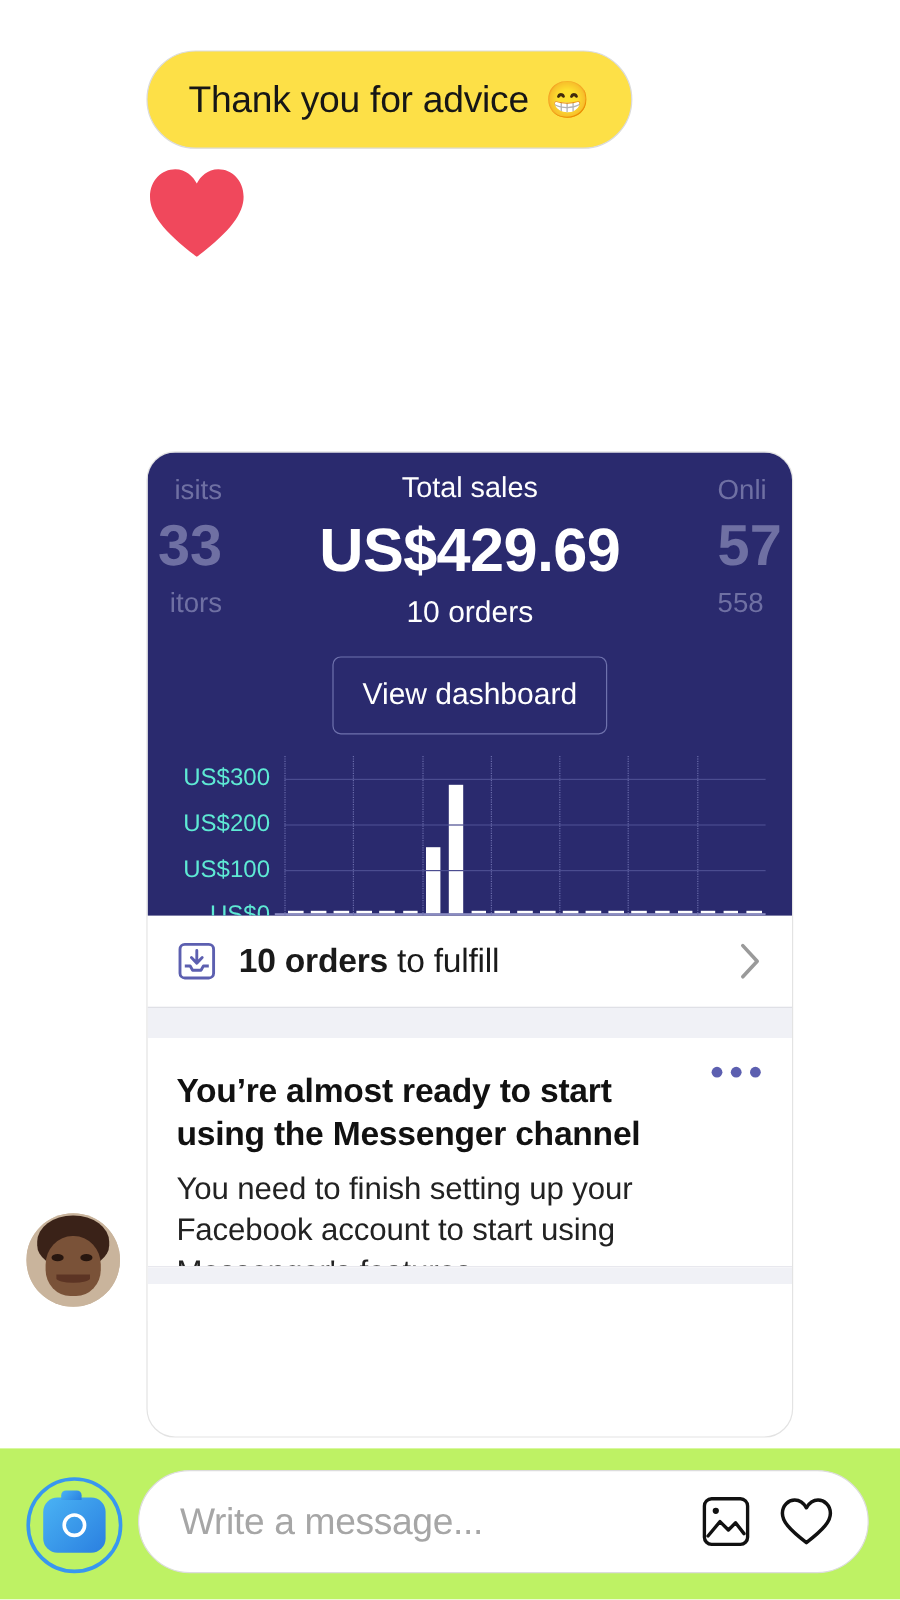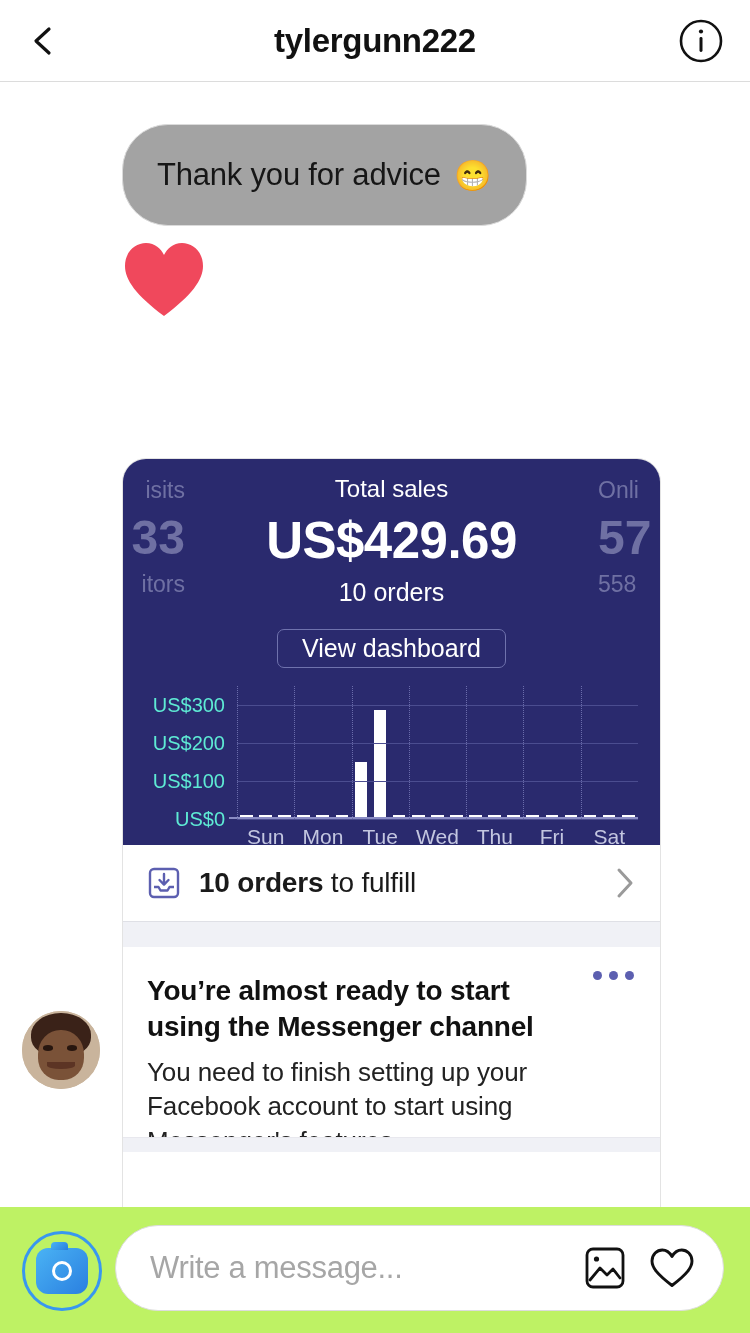--- a/index.html
+++ b/index.html
@@ -61,23 +61,23 @@
     font-size:33px; font-weight:bold; color:#111; letter-spacing:-0.3px;
     pointer-events:none;
   }
   .info-btn { margin-left:auto; width:46px; height:46px; }
 
   
   .thread { flex:1 1 auto; position:relative; overflow:hidden; padding-top:42px; }
 
   .bubble-row { padding:0 0 0 122px; }
   .bubble {
-    display:inline-flex; align-items:flex-end;
+    display:inline-flex; align-items:flex-start;
     border:1.5px solid #dbdbdb; border-radius:46px;
-    padding:32px 34px; background:#a3a3a3;
+    padding:22px 34px; background:#fde047;
     font-size:31px; color:#161616; letter-spacing:-0.2px;
   }
   .bubble .emoji { font-size:30px; margin-left:14px; }
 
   .reaction { padding:14px 0 0 122px; }
   .heart-react { width:84px; height:80px; display:block; }
 
   
   .card {
     position:absolute; left:122px; top:376px;
@@ -106,21 +106,21 @@
   .hero-peek .pk-num { font-size:48px; font-weight:bold; white-space:nowrap; }
   .hero-peek .pk-sub { font-size:23px; white-space:nowrap; }
 
   .hero-main { position:relative; z-index:2; text-align:center; padding-top:16px; }
   .hero-label { font-size:24px; color:#fff; font-weight:normal; }
   .hero-value { font-size:51px; font-weight:bold; margin-top:8px; letter-spacing:-0.5px; }
   .hero-orders { font-size:25px; margin-top:8px; }
   .dash-btn {
     display:inline-block; margin-top:22px;
     border:1.5px solid #6f72ad; border-radius:7px;
-    padding:4px 24px; font-size:25px; color:#fff; background:transparent;
+    padding:17px 24px; font-size:25px; color:#fff; background:transparent;
     font-family:"Liberation Sans", sans-serif;
   }
 
   
   .chart { position:relative; z-index:2; margin-top:26px; padding:0 16px 0 14px; }
   .chart-grid { position:relative; height:125px; margin-left:100px; margin-right:6px; }
   .gl { position:absolute; left:0; right:0; height:1px; background:#4b4d90; }
   .ylab {
     position:absolute; right:calc(100% + 12px); transform:translateY(-50%);
     font-size:20px; color:#5eead4; white-space:nowrap;
@@ -232,35 +232,20 @@
   .field-icons { display:flex; align-items:center; gap:22px; margin-left:14px; }
   .photo-icon { width:44px; height:44px; }
   .heart-icon-sm { width:46px; height:42px; }
 </style>
 </head>
 <body>
 
 <div class="phone">
 
 
-  <div class="navbar">
-    <span class="back-chev">
-      <svg viewBox="0 0 34 34" width="34" height="34">
-          <polyline points="23,5 10,17 23,29" fill="none" stroke="#111" stroke-width="3.2" stroke-linecap="round" stroke-linejoin="round"></polyline>
-        </svg>
-    </span>
-    <div class="nav-title">tylergunn222</div>
-    <span class="info-btn">
-      <svg viewBox="0 0 46 46" width="46" height="46">
-        <circle cx="23" cy="23" r="20" fill="none" stroke="#111" stroke-width="2.6"></circle>
-        <circle cx="23" cy="13.5" r="2.1" fill="#111"></circle>
-        <rect x="21.5" y="19" width="3" height="15" rx="1.4" fill="#111"></rect>
-      </svg>
-    </span>
-  </div>
 
   <div class="thread">
 
     <div class="bubble-row">
       <div class="bubble">
         <span>Thank you for advice</span>
         <span class="emoji">😁</span>
       </div>
     </div>
 

